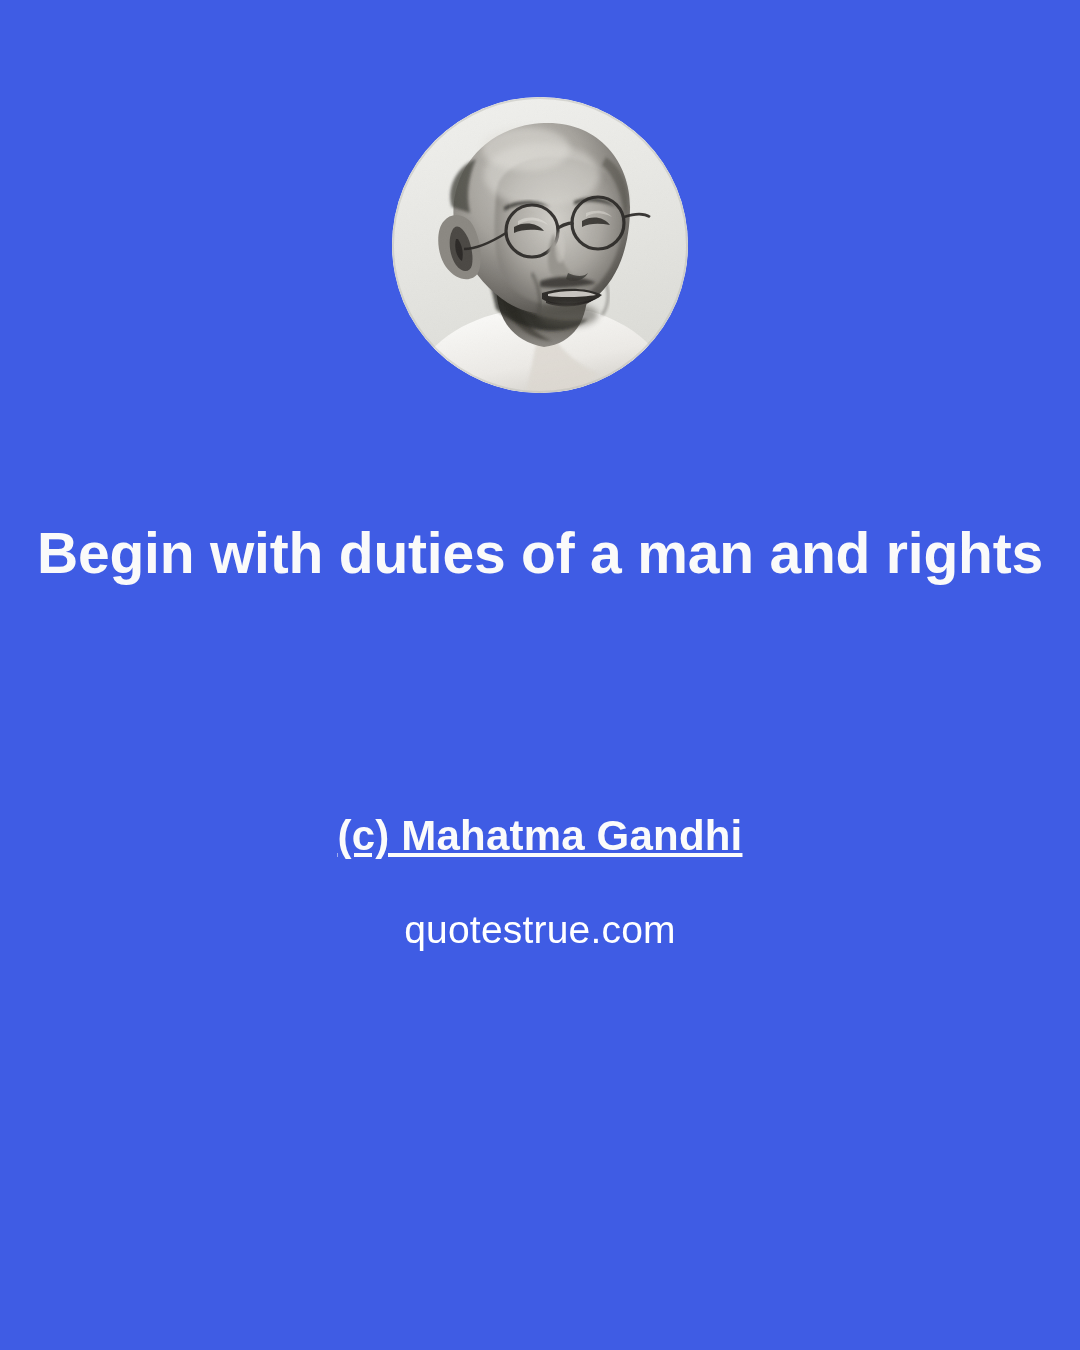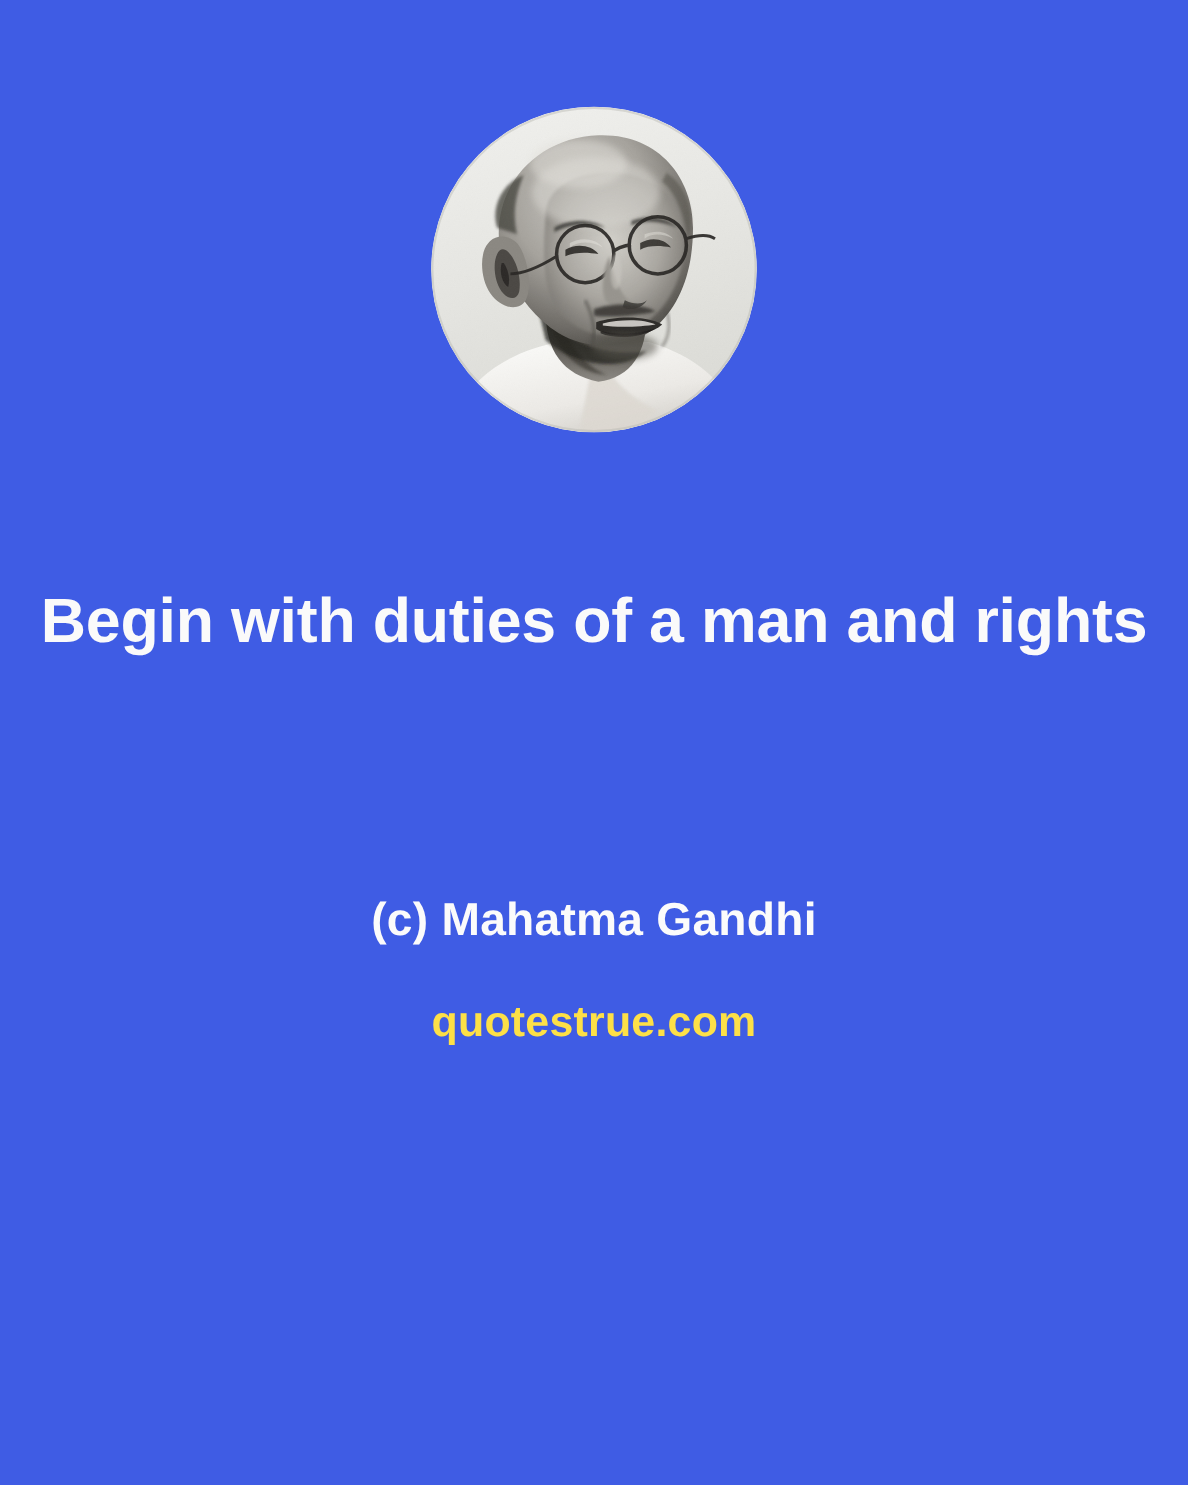--- a/index.html
+++ b/index.html
@@ -34,21 +34,21 @@
   .portrait-wrap svg {
     display: block;
     width: 296px;
     height: 296px;
   }
 
   
   .quote-block {
     position: absolute;
     left: 0;
-    top: 518px;
+    top: 506px;
     width: 1080px;
     text-align: center;
   }
 
   .quote-line {
     display: block;
     color: #fafafa;
     font-size: 57px;
     font-weight: 600;
     line-height: 95px;
@@ -62,32 +62,33 @@
     left: 0;
     top: 810px;
     width: 1080px;
     text-align: center;
     color: #fbfbfb;
     font-size: 42px;
     font-weight: 700;
     line-height: 52px;
     letter-spacing: 0.2px;
     white-space: nowrap;
+    text-decoration: underline;
   }
 
   
   .source-site {
     position: absolute;
     left: 0;
     top: 905px;
     width: 1080px;
     text-align: center;
-    color: #fde047;
+    color: #ffffff;
     font-size: 39px;
-    font-weight: 700;
+    font-weight: 400;
     line-height: 50px;
     letter-spacing: 0.2px;
     white-space: nowrap;
   }
 </style>
 </head>
 <body>
 
 <div class="quote-card">
 

